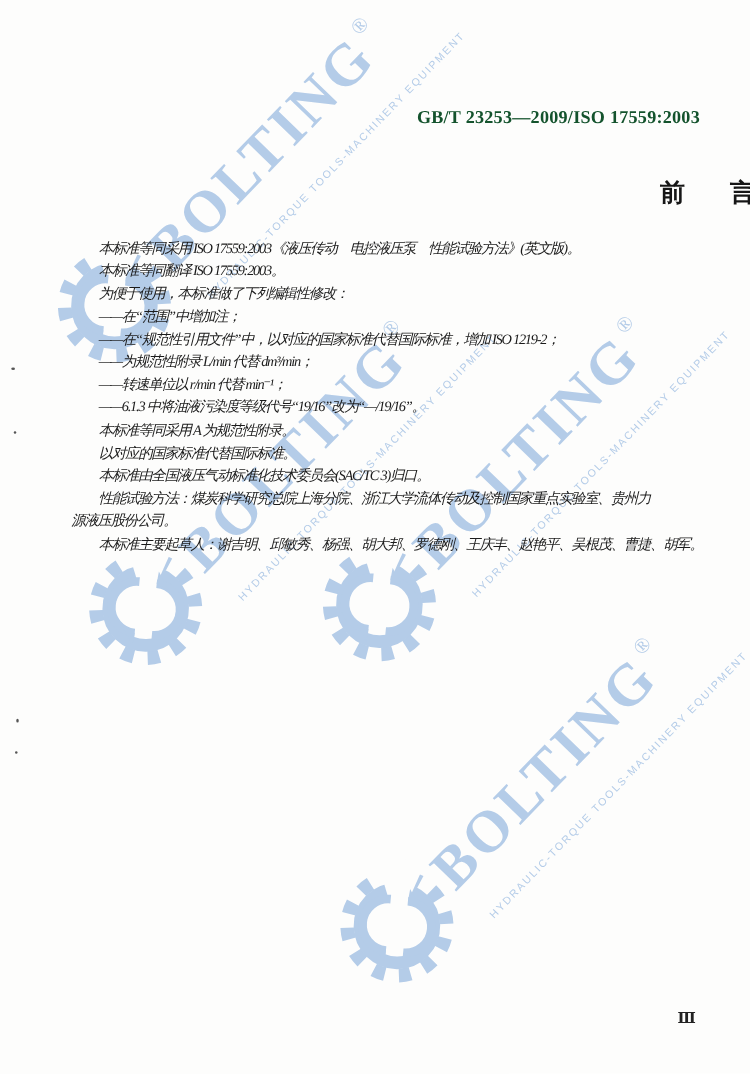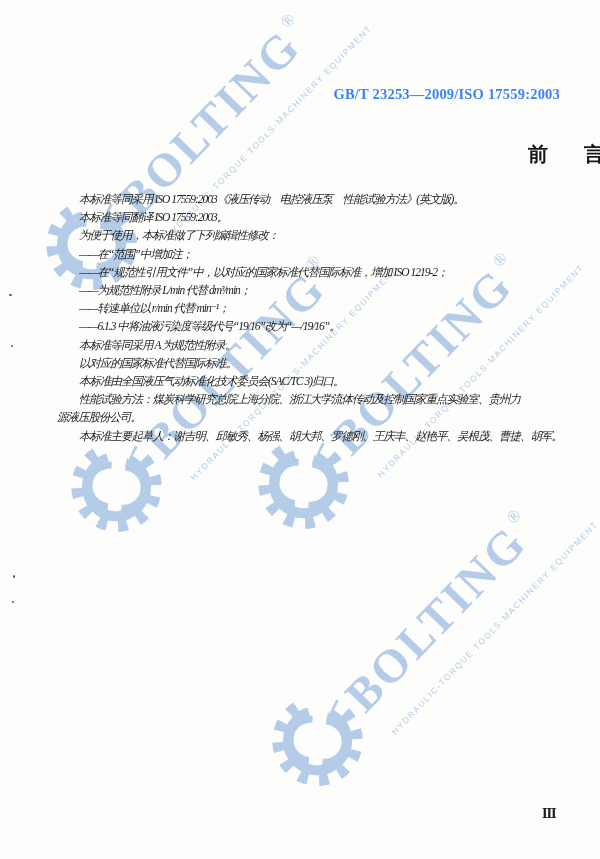--- a/index.html
+++ b/index.html
@@ -35,21 +35,21 @@
   .wm-tagline {
     font-family:"Liberation Sans","DejaVu Sans",sans-serif;
     font-size:8.5px; letter-spacing:1.6px; white-space:nowrap;
     margin:-4px 0 0 106px;
   }
 
   
   .content { position:absolute; inset:0; z-index:2; }
   .std-header {
     position:absolute; top:86px; right:40px;
-    font-weight:700; font-size:14.5px; color:#3b82f6;
+    font-weight:700; font-size:14.5px; color:#14532d;
     letter-spacing:0.2px; white-space:nowrap;
   }
   .doc-title {
     position:absolute; top:141px; left:0; width:100%;
     text-align:right; font-weight:700; font-size:20px;
     letter-spacing:8px; color:#161616; margin:0;padding-left:12px;
   }
   .body-text {
     position:absolute; left:57px; top:190px; width:535px;
     font-size:11.5px; letter-spacing:-1px; color:#1b1b1b;

